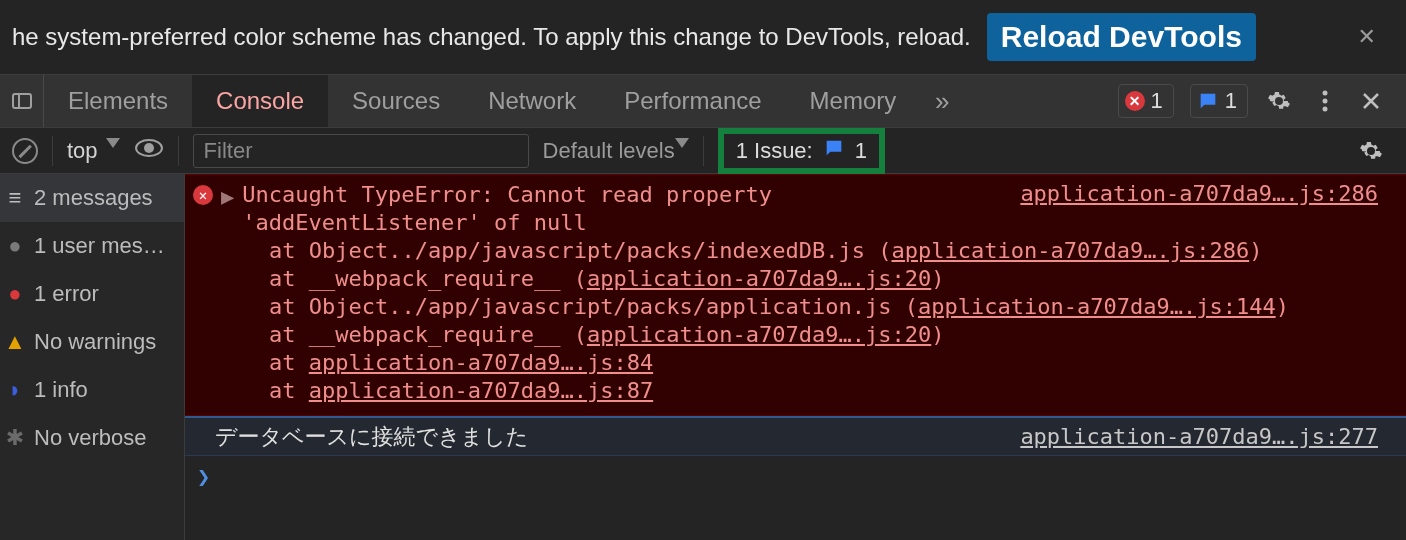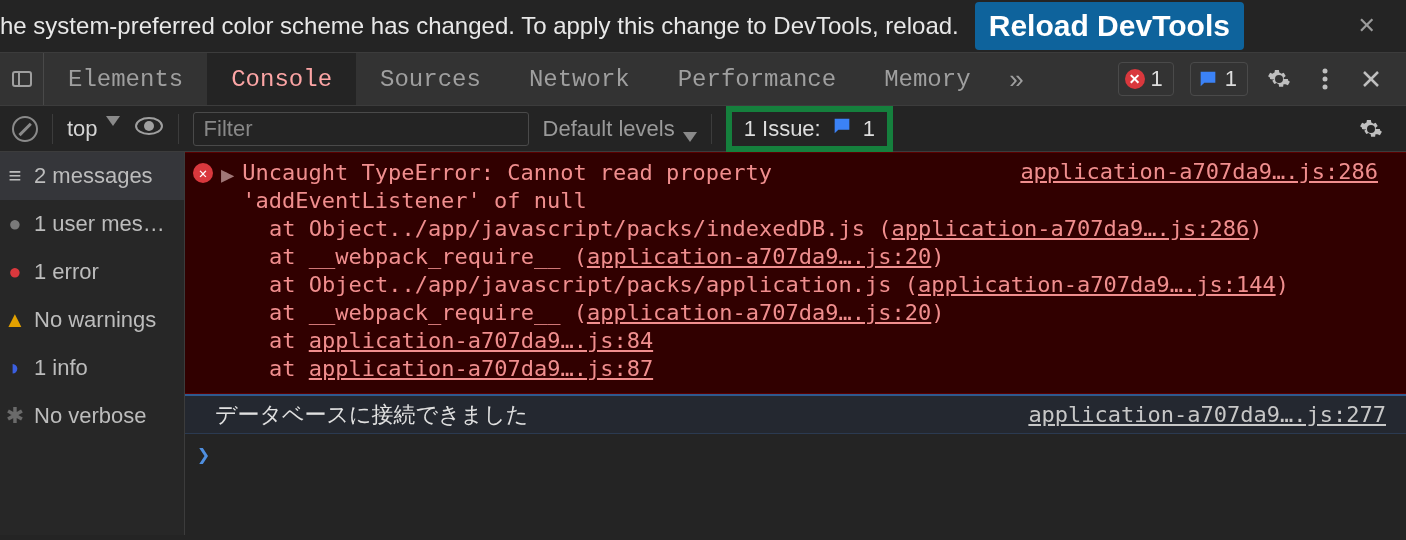--- a/index.html
+++ b/index.html
@@ -8,25 +8,25 @@
     background: #242424;
     font-family: "Helvetica Neue", Arial, sans-serif;
     color: #c7c7c7;
     overflow: hidden;
     font-size: 22px;
   }
   
   .infobar {
     display: flex;
     align-items: center;
-    height: 52px;
+    height: 74px;
     background: #242424;
     color: #e8e8e8;
     font-size: 24px;
-    padding-left: 0px;
+    padding-left: 12px;
     white-space: nowrap;
     position: relative;
   }
   .infobar .msg { overflow: hidden; }
   .infobar .reload-btn {
     background: #0e639c;
     color: #fff;
     font-weight: 600;
     font-size: 30px;
     padding: 7px 14px;
@@ -52,21 +52,21 @@
     border-bottom: 1px solid #3c3c3c;
     position: relative;
     font-size: 24px;
   }
   .dock-icon {
     width: 44px; height: 100%;
     display:flex; align-items:center; justify-content:center;
     border-right: 1px solid #494949;
   }
   .dock-icon svg { stroke: #9f9f9f; }
-  .tabs { display:flex; height:100%;font-family:Liberation Mono, monospace; }
+  .tabs { display:flex; height:100%; }
   .tab {
     padding: 0 24px;
     display:flex; align-items:center;
     color: #9f9f9f;
     cursor:pointer;
   }
   .tab.active { background:#242424; color:#fca5a5; }
   .tabs-overflow {
     width:44px; display:flex; align-items:center; justify-content:center;
     color:#9f9f9f; font-size:26px;
@@ -124,21 +124,21 @@
   }
   .eye { cursor:pointer; }
   .filter-input {
     flex: 0 0 336px; height:34px;
     border:1px solid #4a4a4a; background:#242424;
     border-radius:3px; color:#c7c7c7;
     padding:0 10px; font-size:22px;
   }
   .filter-input::placeholder { color:#888; }
   .levels {
-    color:#9a9a9a; display:flex; align-items:flex-end; gap:8px;
+    color:#9a9a9a; display:flex; align-items:flex-start; 
     cursor:pointer;
   }
   .issues-pill {
     border:6px solid #15803d; border-radius:0;
     padding:3px 12px;
     color:#ddd; display:flex; align-items:center; gap:10px;
     cursor:pointer;
   }
   .toolbar .gear2{
     position:absolute; right:20px;
@@ -196,21 +196,21 @@
   .info-block{
     background:#242830;
     color:#e0e0e0;
     border-top:2px solid #2f5a8f;
     border-bottom:1px solid #2b3a51;
     height:40px; display:flex; align-items:center;
     padding-left:30px;
     position:relative;
   }
   .info-block .info-link{
-    position:absolute; right:20px;
+    position:absolute; right:28px;
     text-decoration:underline; color:#c7c7c7;
     cursor:pointer;
   }
   .prompt{
     padding:8px 0 0 12px;
     color:#4f8fe0; font-weight:700;
   }
 </style>
 </head>
 <body>

